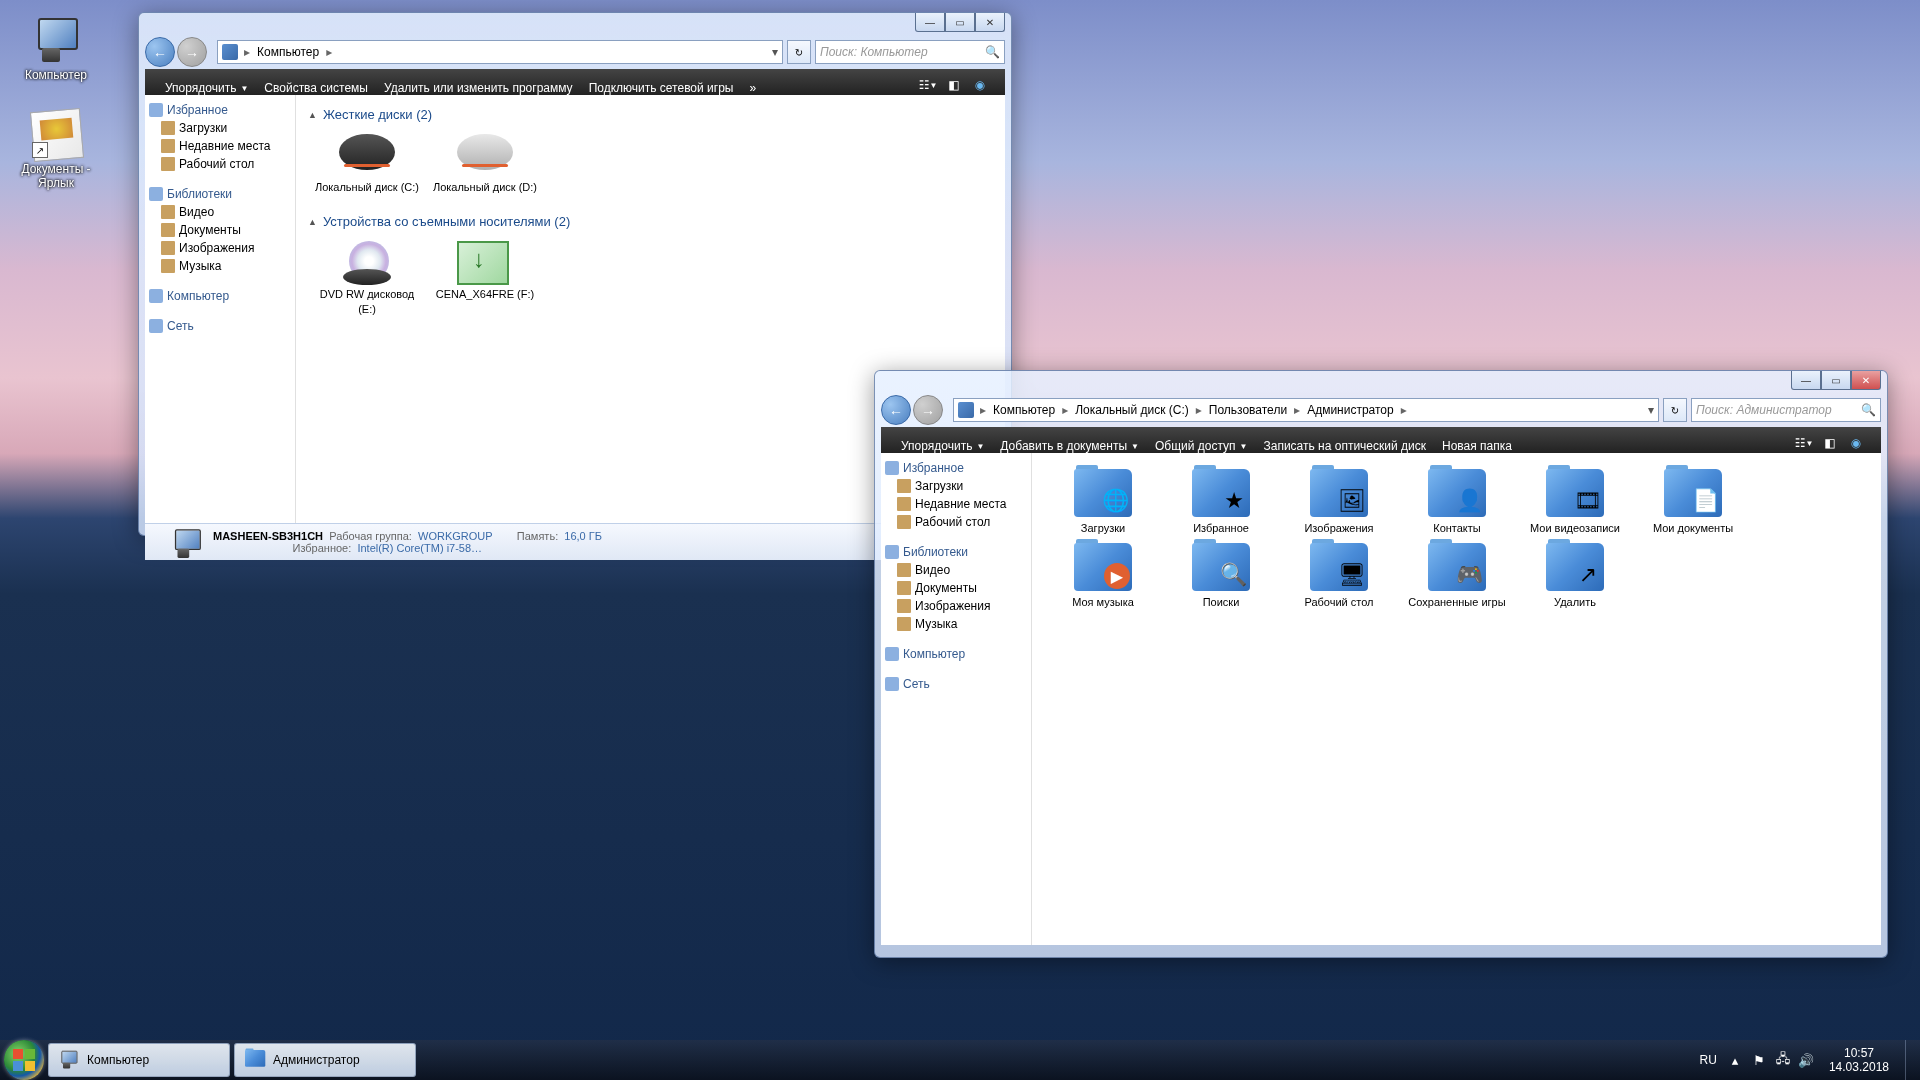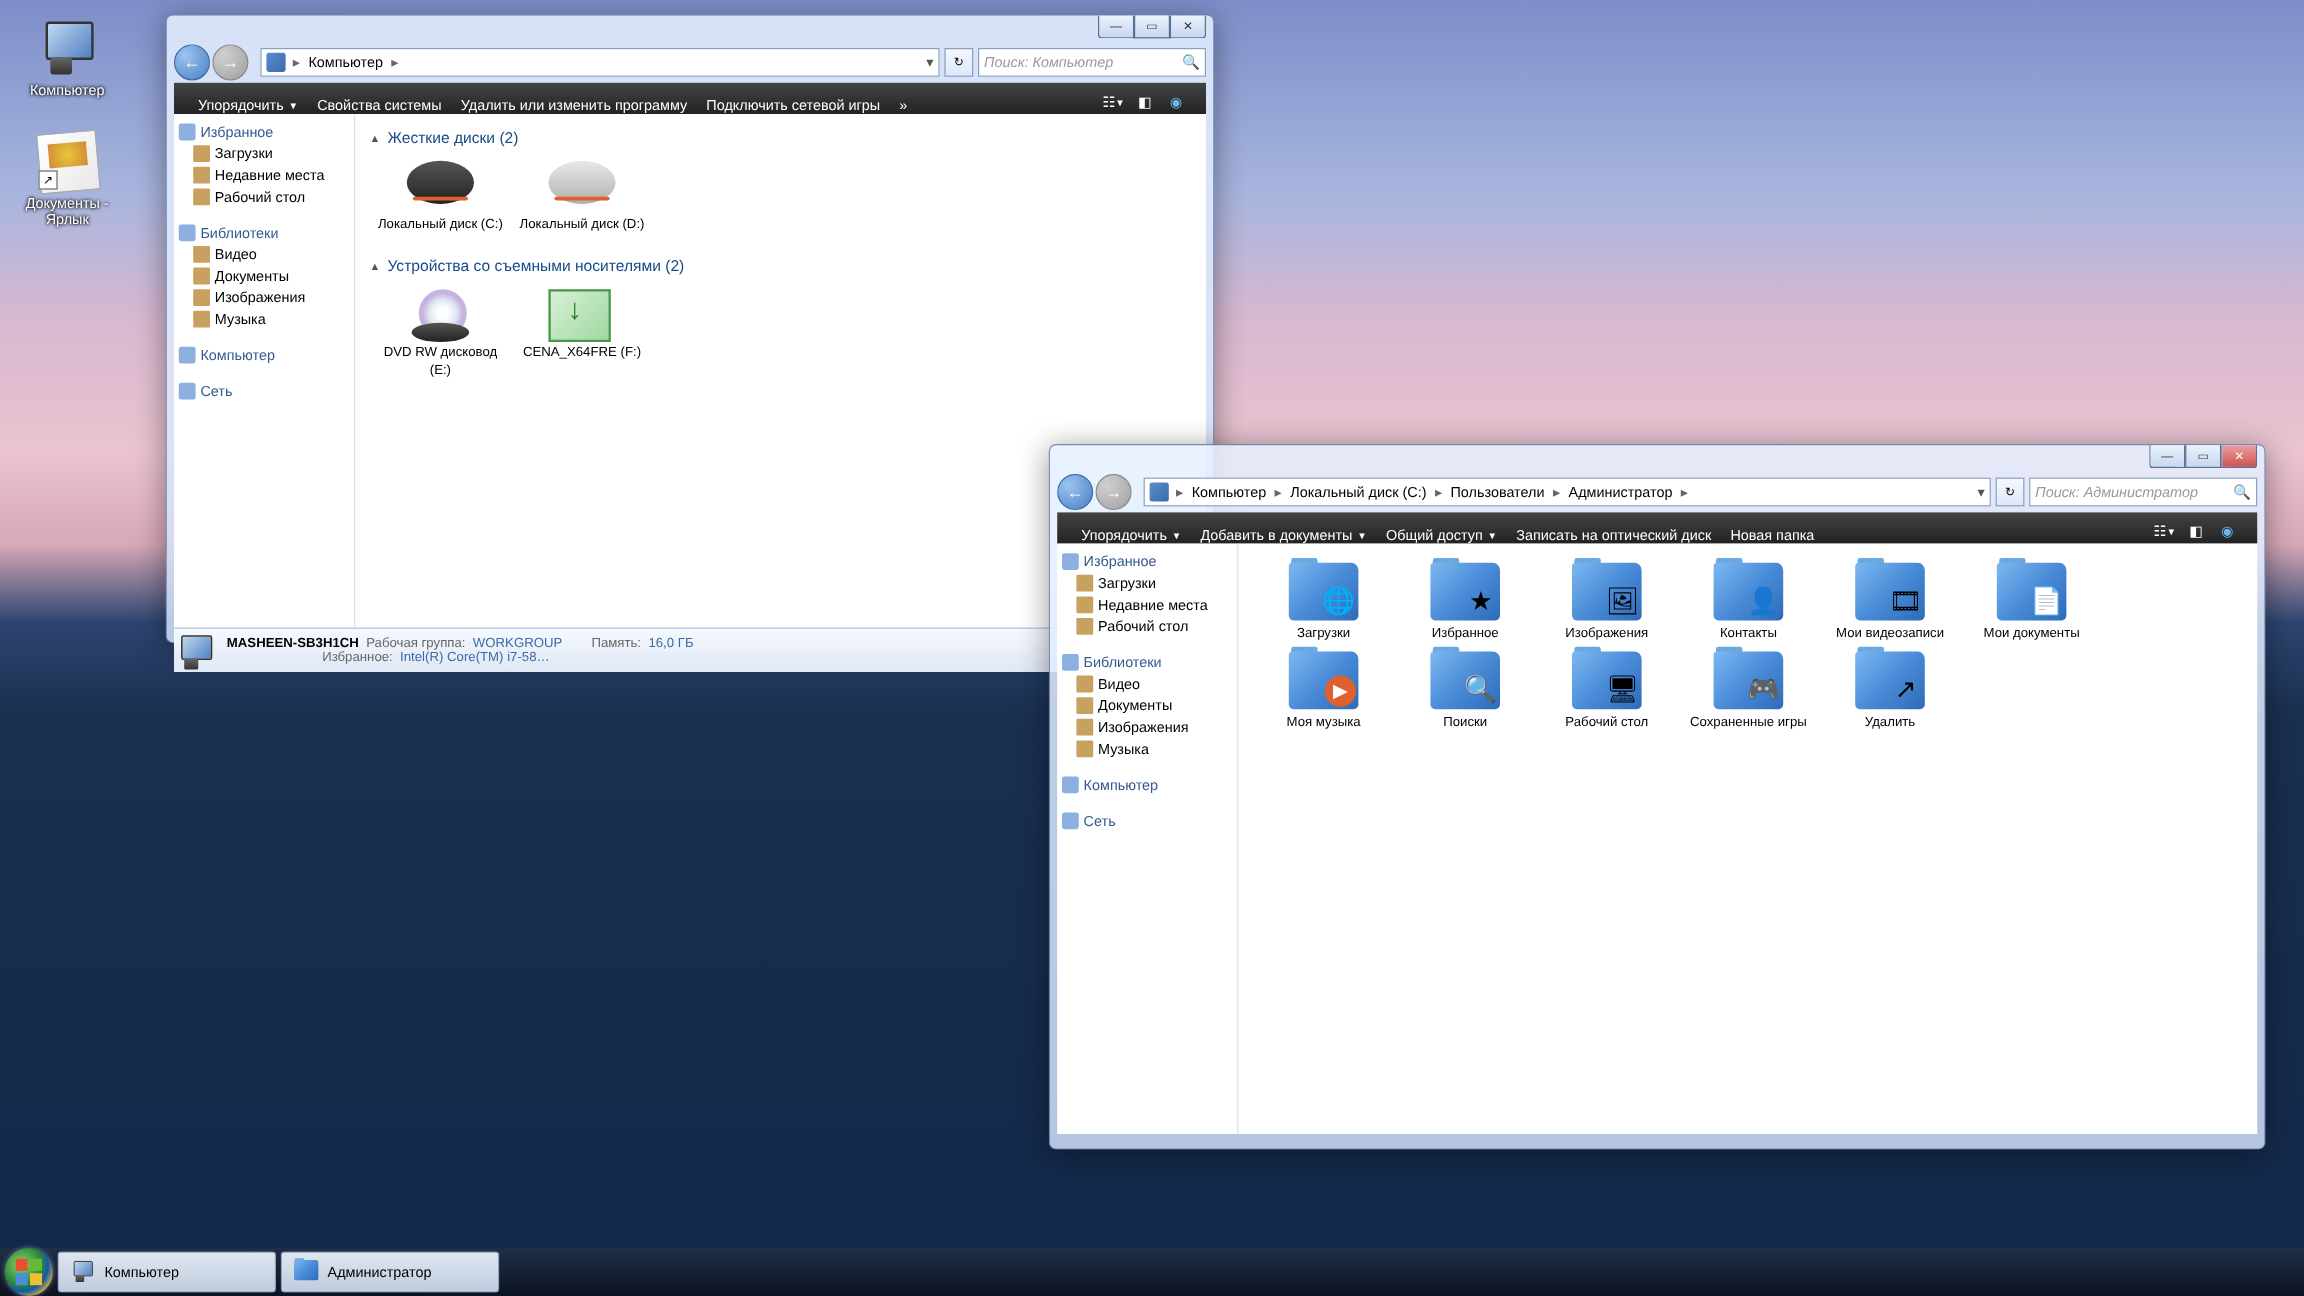--- a/index.html
+++ b/index.html
@@ -40,21 +40,21 @@
 .cat-hdr{color:#1a4a8a;font-size:13px;padding:4px 0;display:flex;align-items:center;}
 .cat-hdr .tri{font-size:9px;margin-right:6px;color:#555;}
 .items{display:flex;flex-wrap:wrap;padding:4px 0 12px;}
 .item{width:110px;text-align:center;cursor:pointer;padding:4px;}
 .item .iico{width:56px;height:42px;margin:0 auto 4px;}
 .item .ilbl{font-size:11px;line-height:1.3;}
 .folder-ico{width:58px;height:48px;margin:0 auto 4px;position:relative;}
 .folder-ico .fbody{position:absolute;inset:0;background:linear-gradient(135deg,#7db8f0 0%,#4a8cd8 50%,#2d6bb8 100%);border-radius:3px 6px 4px 4px;}
 .folder-ico .ftab{position:absolute;top:-4px;left:2px;width:22px;height:8px;background:#6ca8e0;border-radius:2px 2px 0 0;}
 .folder-ico .foverlay{position:absolute;right:0;bottom:0;width:32px;height:32px;display:flex;align-items:center;justify-content:center;font-size:22px;}
-.statusbar{height:36px;background:linear-gradient(to bottom,#f5f8fe,#e0e8f5);border-top:1px solid #c0d0e8;display:flex;align-items:center;padding:0 2px;font-size:11px;}
+.statusbar{height:36px;background:linear-gradient(to bottom,#f5f8fe,#e0e8f5);border-top:1px solid #c0d0e8;display:flex;align-items:center;padding:0 26px;font-size:11px;}
 .statusbar .sico{width:32px;height:28px;margin-right:10px;}
 .taskbar{position:absolute;bottom:0;left:0;right:0;height:40px;background:linear-gradient(to bottom,rgba(40,50,70,.6),rgba(10,15,25,.85));display:flex;align-items:center;padding:0 4px;}
 .start-orb{width:40px;height:40px;border-radius:50%;background:radial-gradient(circle at 35% 35%,#8ad868,#2a8838 45%,#1558a8 60%,#e8b838 80%,#d05030);box-shadow:0 0 4px rgba(255,255,255,.4);cursor:pointer;display:flex;align-items:center;justify-content:center;}
 .start-orb .flag{width:22px;height:22px;position:relative;}
 .start-orb .flag>div{position:absolute;width:10px;height:10px;}
 .task-btn{height:32px;min-width:160px;margin-left:4px;background:linear-gradient(to bottom,rgba(245,250,255,.9),rgba(210,225,245,.9));border:1px solid rgba(120,140,170,.7);border-radius:3px;display:flex;align-items:center;padding:0 10px;font-size:12px;cursor:pointer;}
 .task-btn .tico{width:20px;height:20px;margin-right:8px;}
 .tray{margin-left:auto;display:flex;align-items:center;color:#fff;height:100%;}
 .tray-ico{width:18px;height:18px;margin:0 3px;display:flex;align-items:center;justify-content:center;font-size:13px;}
 .tray-clock{text-align:center;font-size:12px;line-height:1.2;padding:0 10px;}
@@ -403,14 +403,26 @@
     </div>
     <div class="task-btn">
       <div class="tico">
           <div class="folder-ico" style="transform:scale(.35);transform-origin:top left;">
             <div class="ftab"></div>
             <div class="fbody"></div>
           </div>
         </div>
       <span>Администратор</span>
     </div>
+    <div class="tray">
+      <span style="font-size:12px;margin-right:6px;">RU</span>
+      <div class="tray-ico">▴</div>
+      <div class="tray-ico">⚑</div>
+      <div class="tray-ico">🖧</div>
+      <div class="tray-ico">🔊</div>
+      <div class="tray-clock">
+        <div>10:57</div>
+          <div>14.03.2018</div>
+      </div>
+      <div class="showdesktop"></div>
+    </div>
   </div>
 </div>
 
 </body></html>

